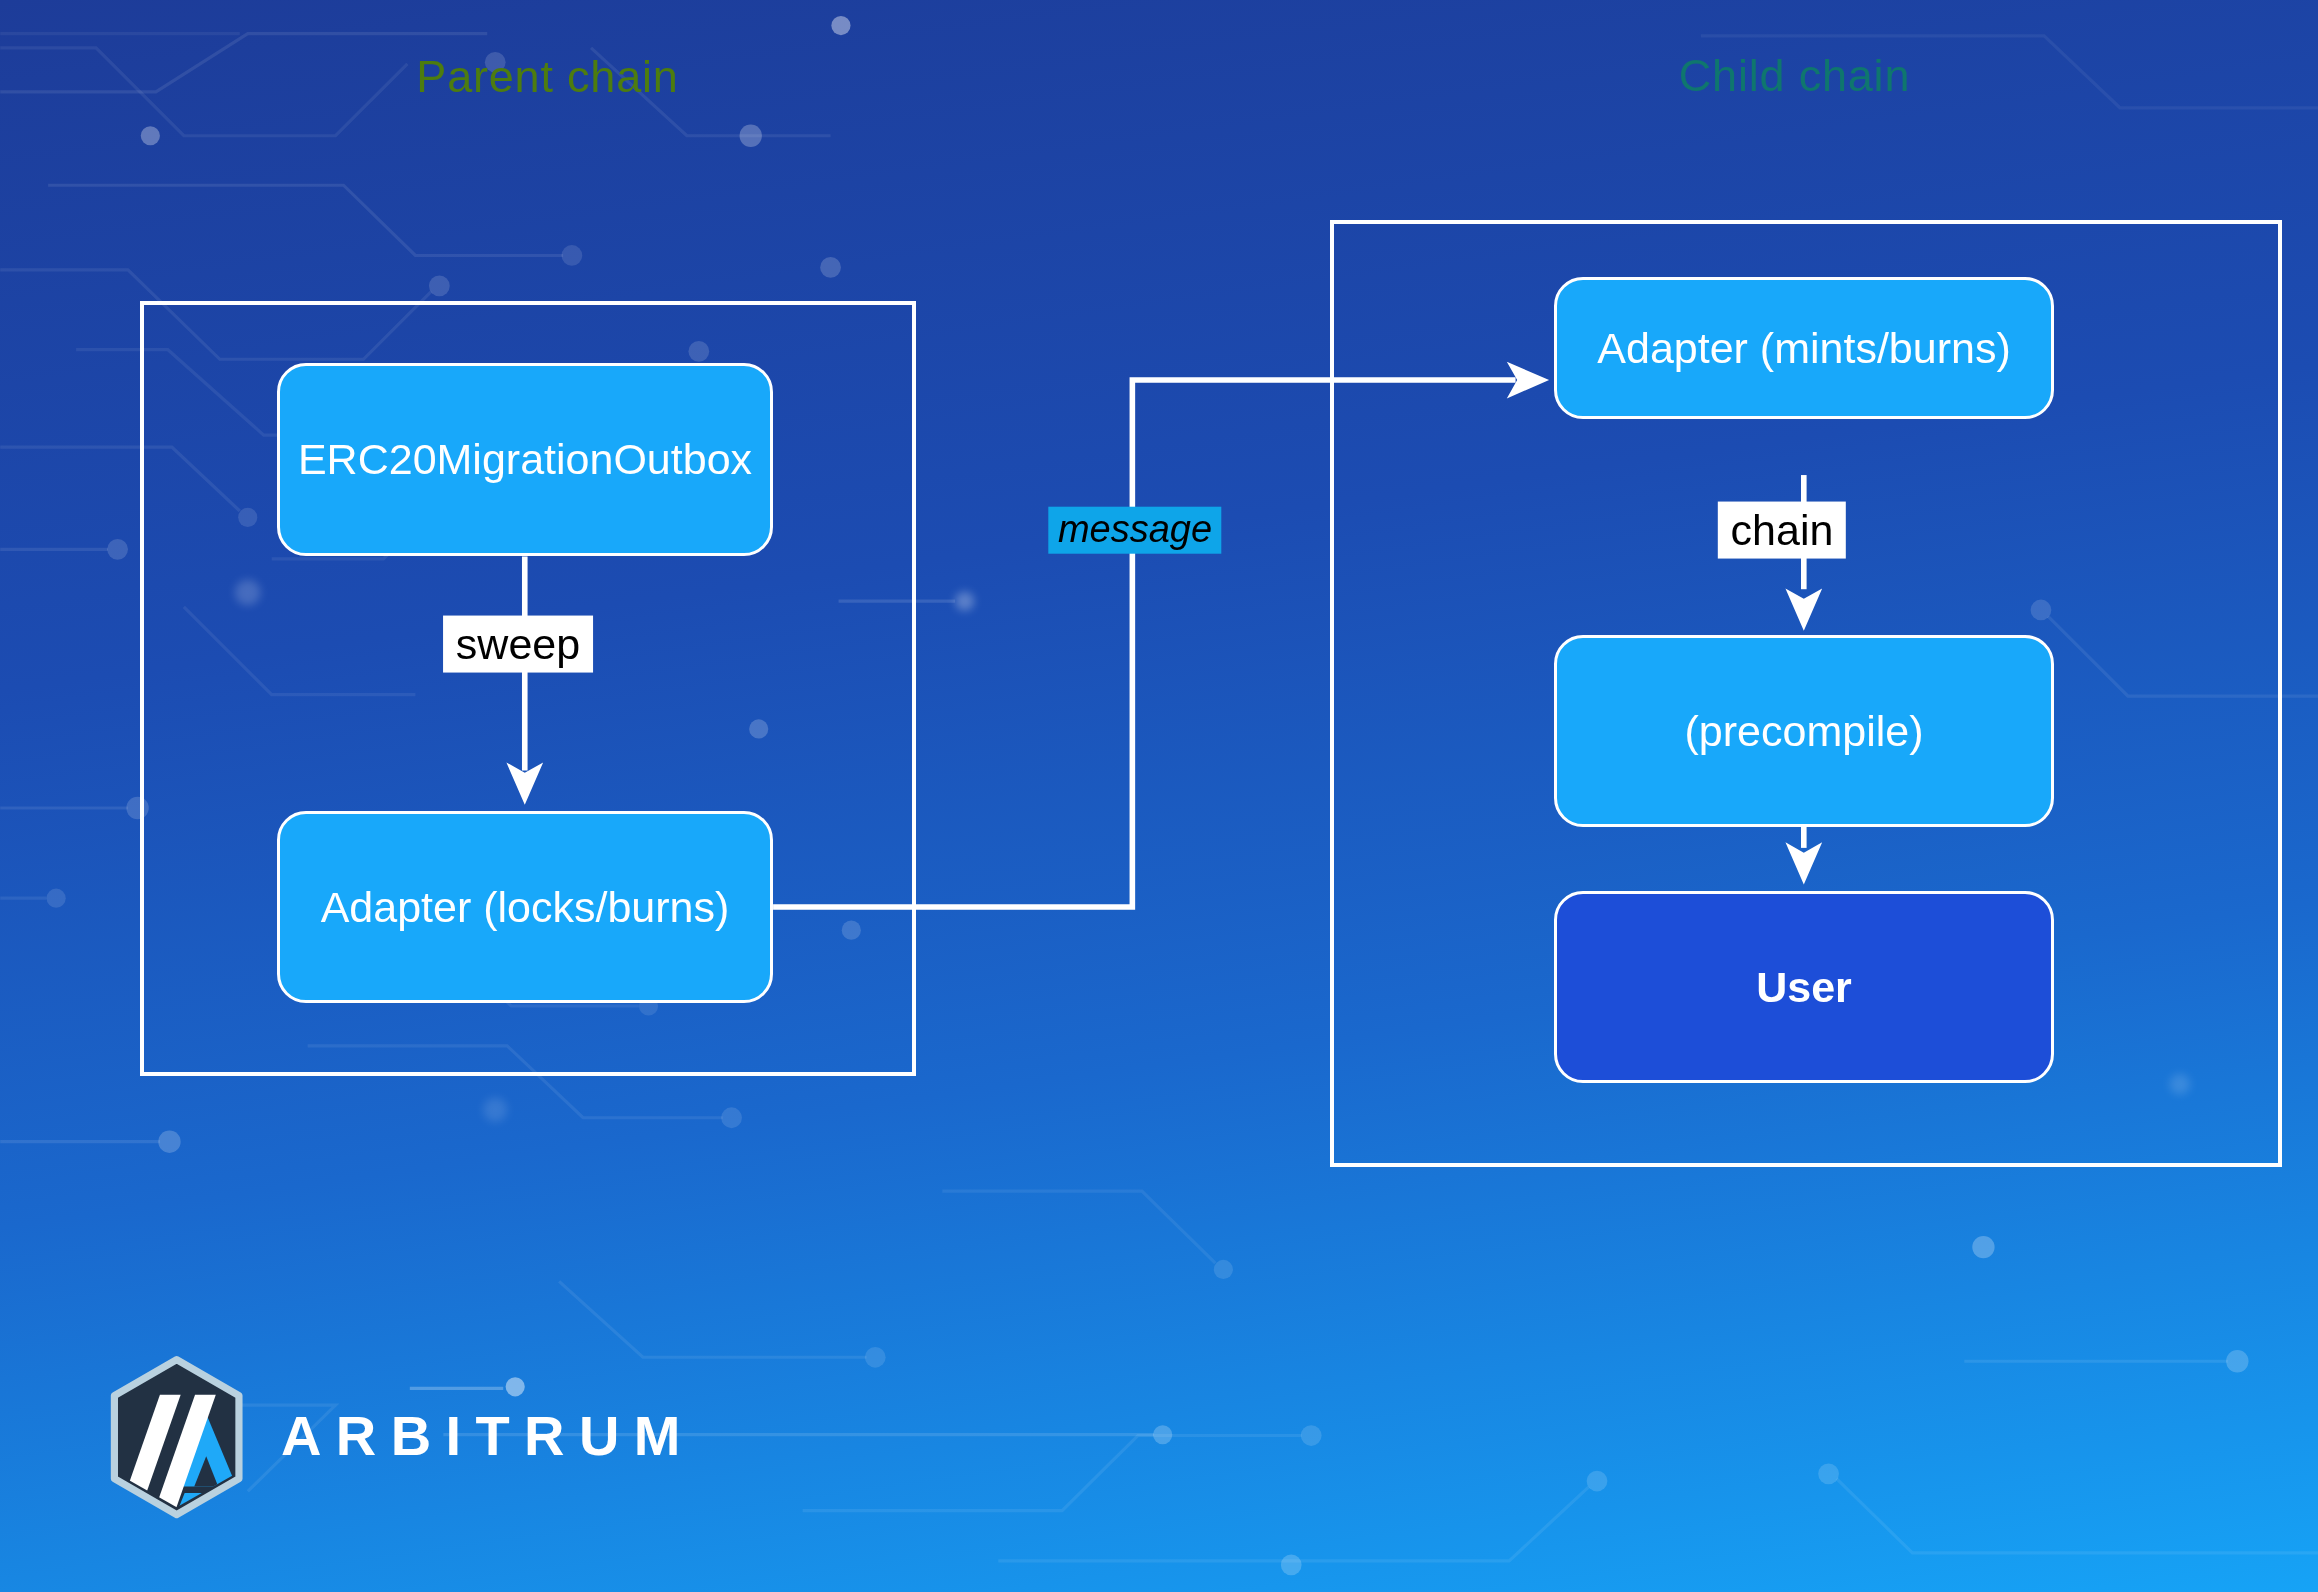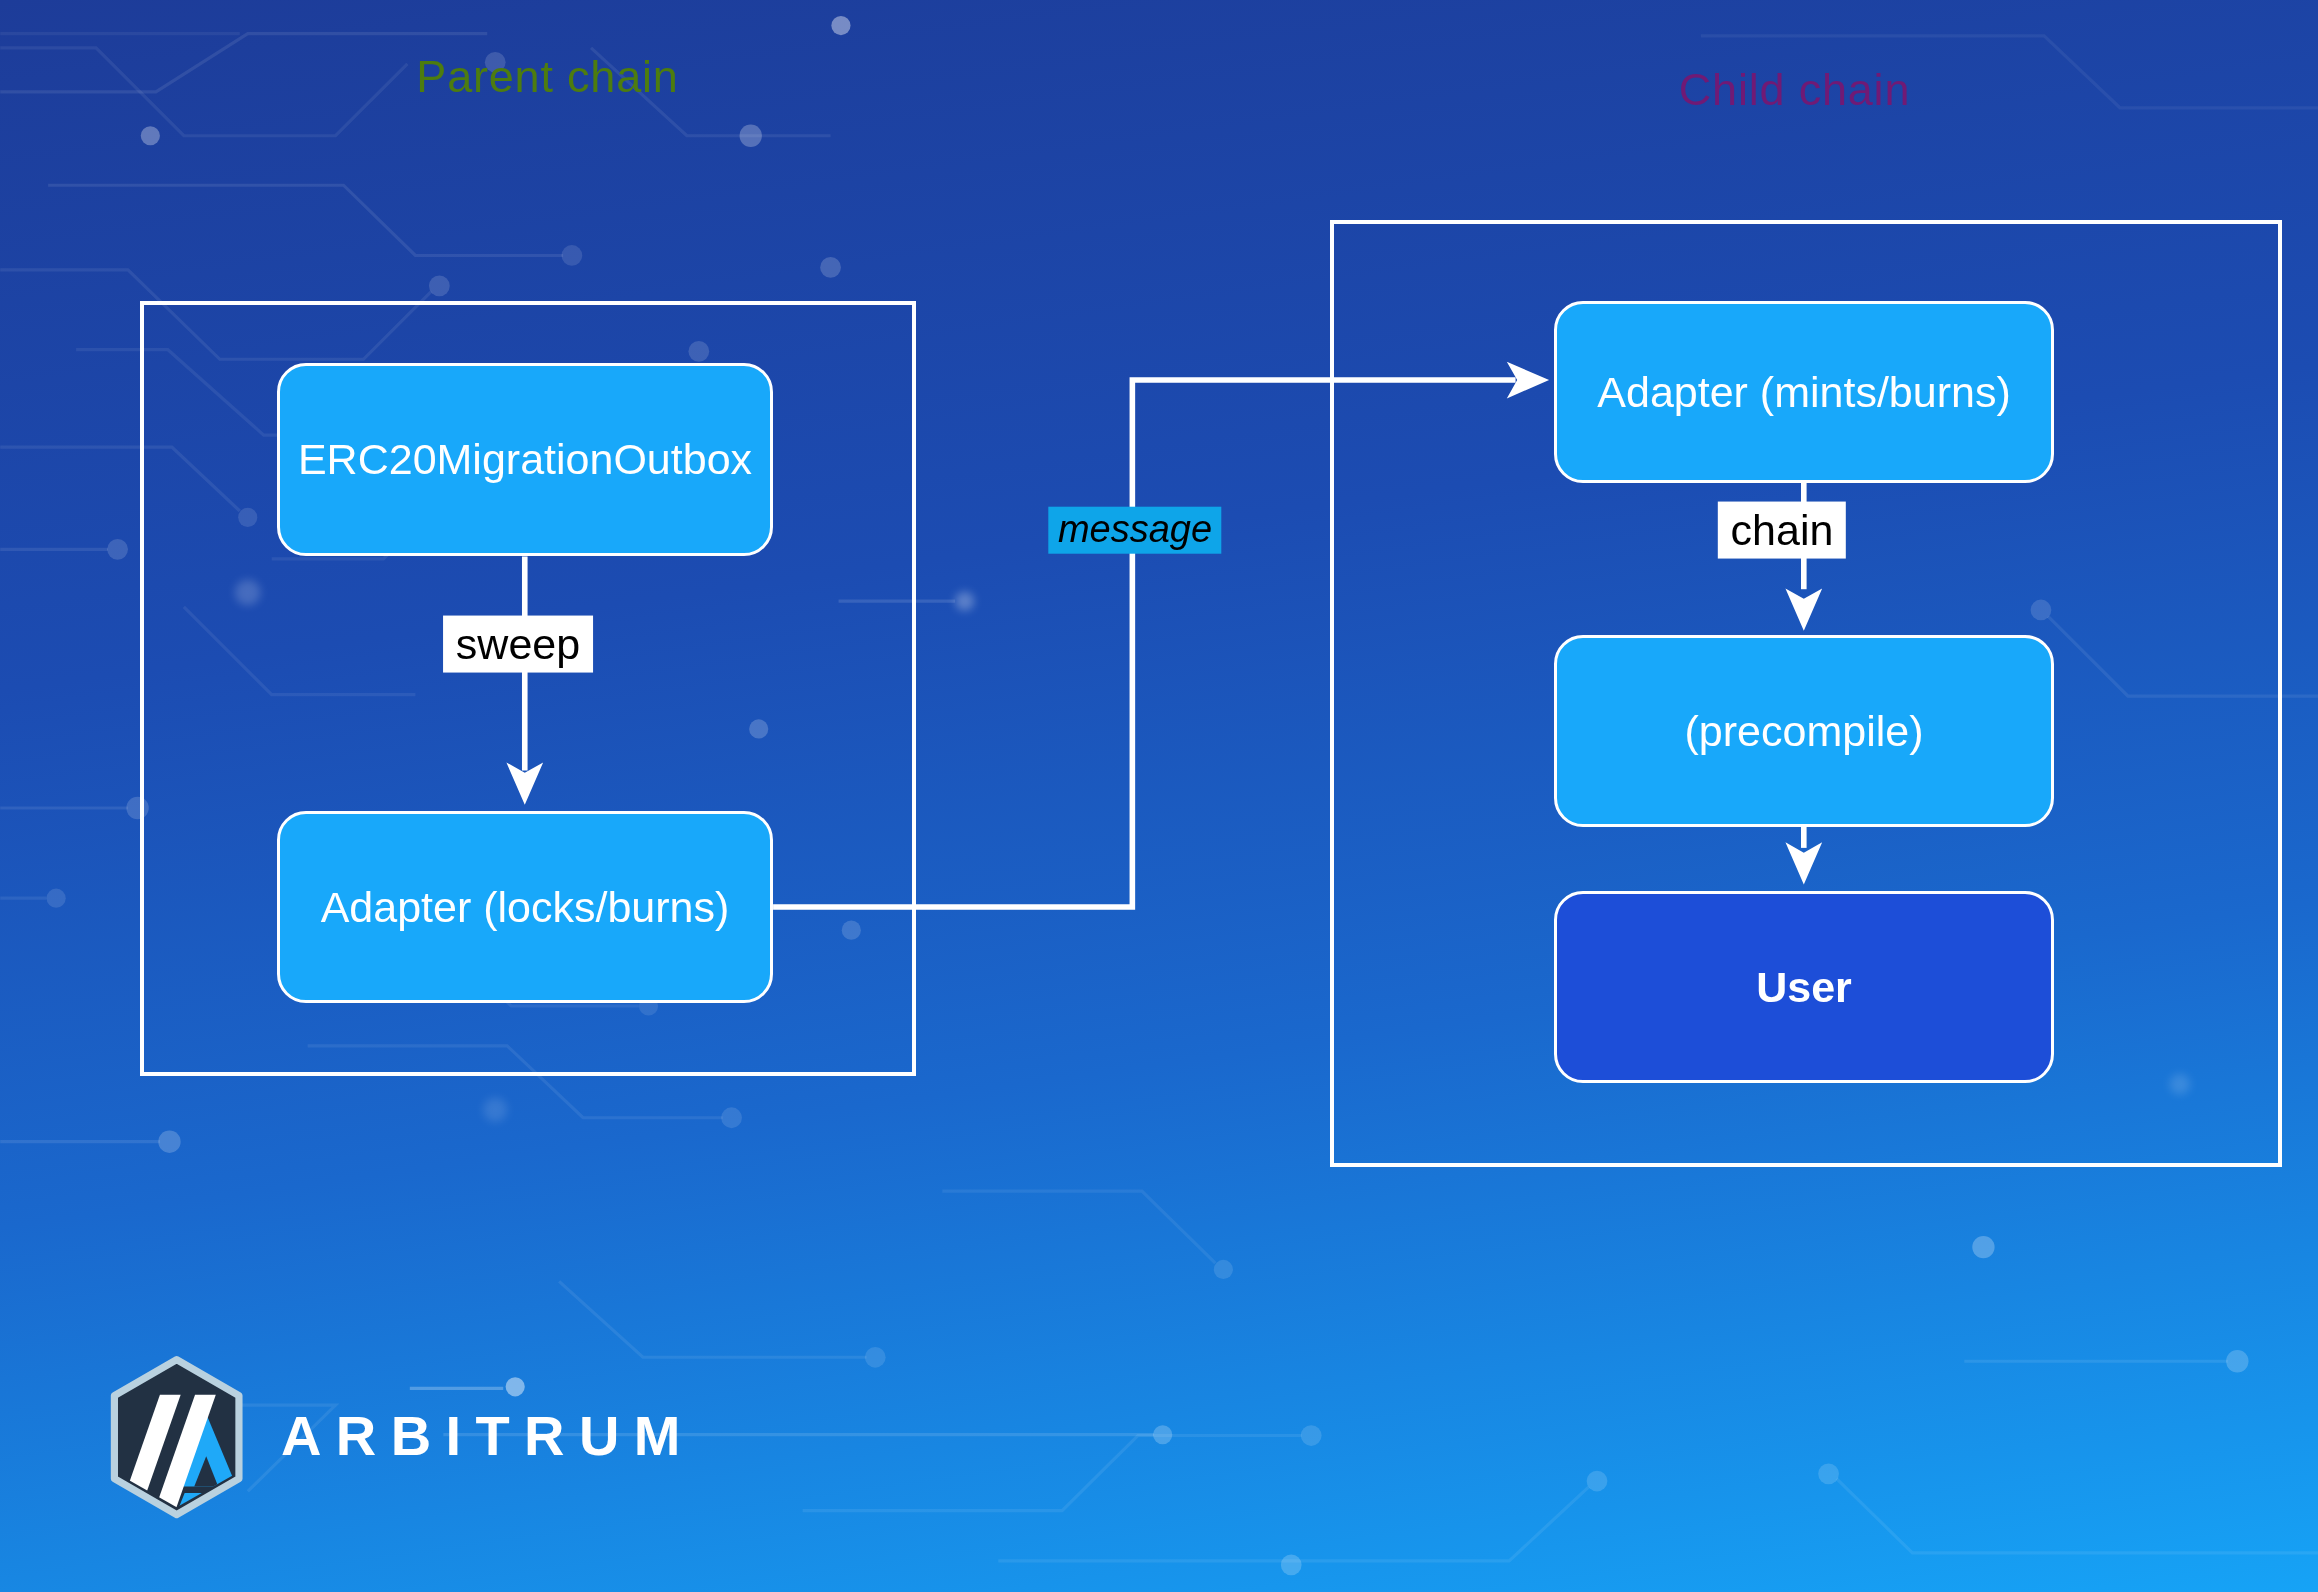--- a/index.html
+++ b/index.html
@@ -109,21 +109,21 @@
     <circle cx="950" cy="913" r="12" opacity="0.20"></circle>
     <circle cx="1617" cy="1960" r="13" opacity="0.20"></circle>
     <circle cx="310" cy="742" r="16" opacity="0.18" filter="url(#soft)"></circle>
     <circle cx="1208" cy="753" r="12" opacity="0.28" filter="url(#soft)"></circle>
     <circle cx="620" cy="1390" r="15" opacity="0.12" filter="url(#soft)"></circle>
     <circle cx="2730" cy="1358" r="13" opacity="0.14" filter="url(#soft)"></circle>
   </g>
 </svg>
 
 <div class="chain-title" style="left: 308px; top: 45px; color: #4d7c0f;">Parent chain</div>
-<div class="chain-title" style="left: 1555px; top: 58px; color: #701a75;">Child chain</div>
+<div class="chain-title" style="left: 1555px; top: 44px; color: #0f766e;">Child chain</div>
 
 <div class="container-box" style="left: 140px; top: 301px; width: 768px; height: 767px; border-color: rgb(255, 255, 255);"></div>
 <div class="container-box" style="left: 1330px; top: 220px; width: 944px; height: 939px; border-color: rgb(255, 255, 255);"></div>
 
 <svg id="edges-svg" class="layer" viewBox="0 0 2904 1994">
   <g fill="none" stroke-width="7" stroke="#ffffff">
     <path d="M657,697 V965"></path>
     <path d="M2259,595 V738"></path>
     <path d="M2259,1035 V1062"></path>
     <path d="M968,1136 H1418 V476 H1898"></path>
@@ -150,21 +150,21 @@
 </svg>
 
 <div class="node" style="left: 277px; top: 363px; width: 496px; height: 193px; background-color: rgb(24, 168, 250); border-color: rgb(255, 255, 255); color: rgb(255, 255, 255);">
   <span>ERC20MigrationOutbox</span>
 </div>
 
 <div class="node" style="left: 277px; top: 811px; width: 496px; height: 192px; background-color: rgb(24, 168, 250); border-color: rgb(255, 255, 255); color: rgb(255, 255, 255);">
   <span>Adapter (locks/burns)</span>
 </div>
 
-<div class="node" style="left: 1554px; top: 301px; width: 500px; height: 182px; background-color: rgb(24, 168, 250); border-color: rgb(255, 255, 255); color: rgb(255, 255, 255);">
+<div class="node" style="left: 1554px; top: 277px; width: 500px; height: 142px; background-color: rgb(24, 168, 250); border-color: rgb(255, 255, 255); color: rgb(255, 255, 255);">
   <span>Adapter (mints/burns)</span>
 </div>
 
 <div class="node" style="left: 1554px; top: 635px; width: 500px; height: 192px; background-color: rgb(24, 168, 250); border-color: rgb(255, 255, 255); color: rgb(255, 255, 255);">
   <span>(precompile)</span>
 </div>
 
 <div class="node" style="left: 1554px; top: 891px; width: 500px; height: 192px; background-color: #1d4ed8; border-color: rgb(255, 255, 255); color: rgb(255, 255, 255); font-weight: bold;">
   <span>User</span>
 </div>

